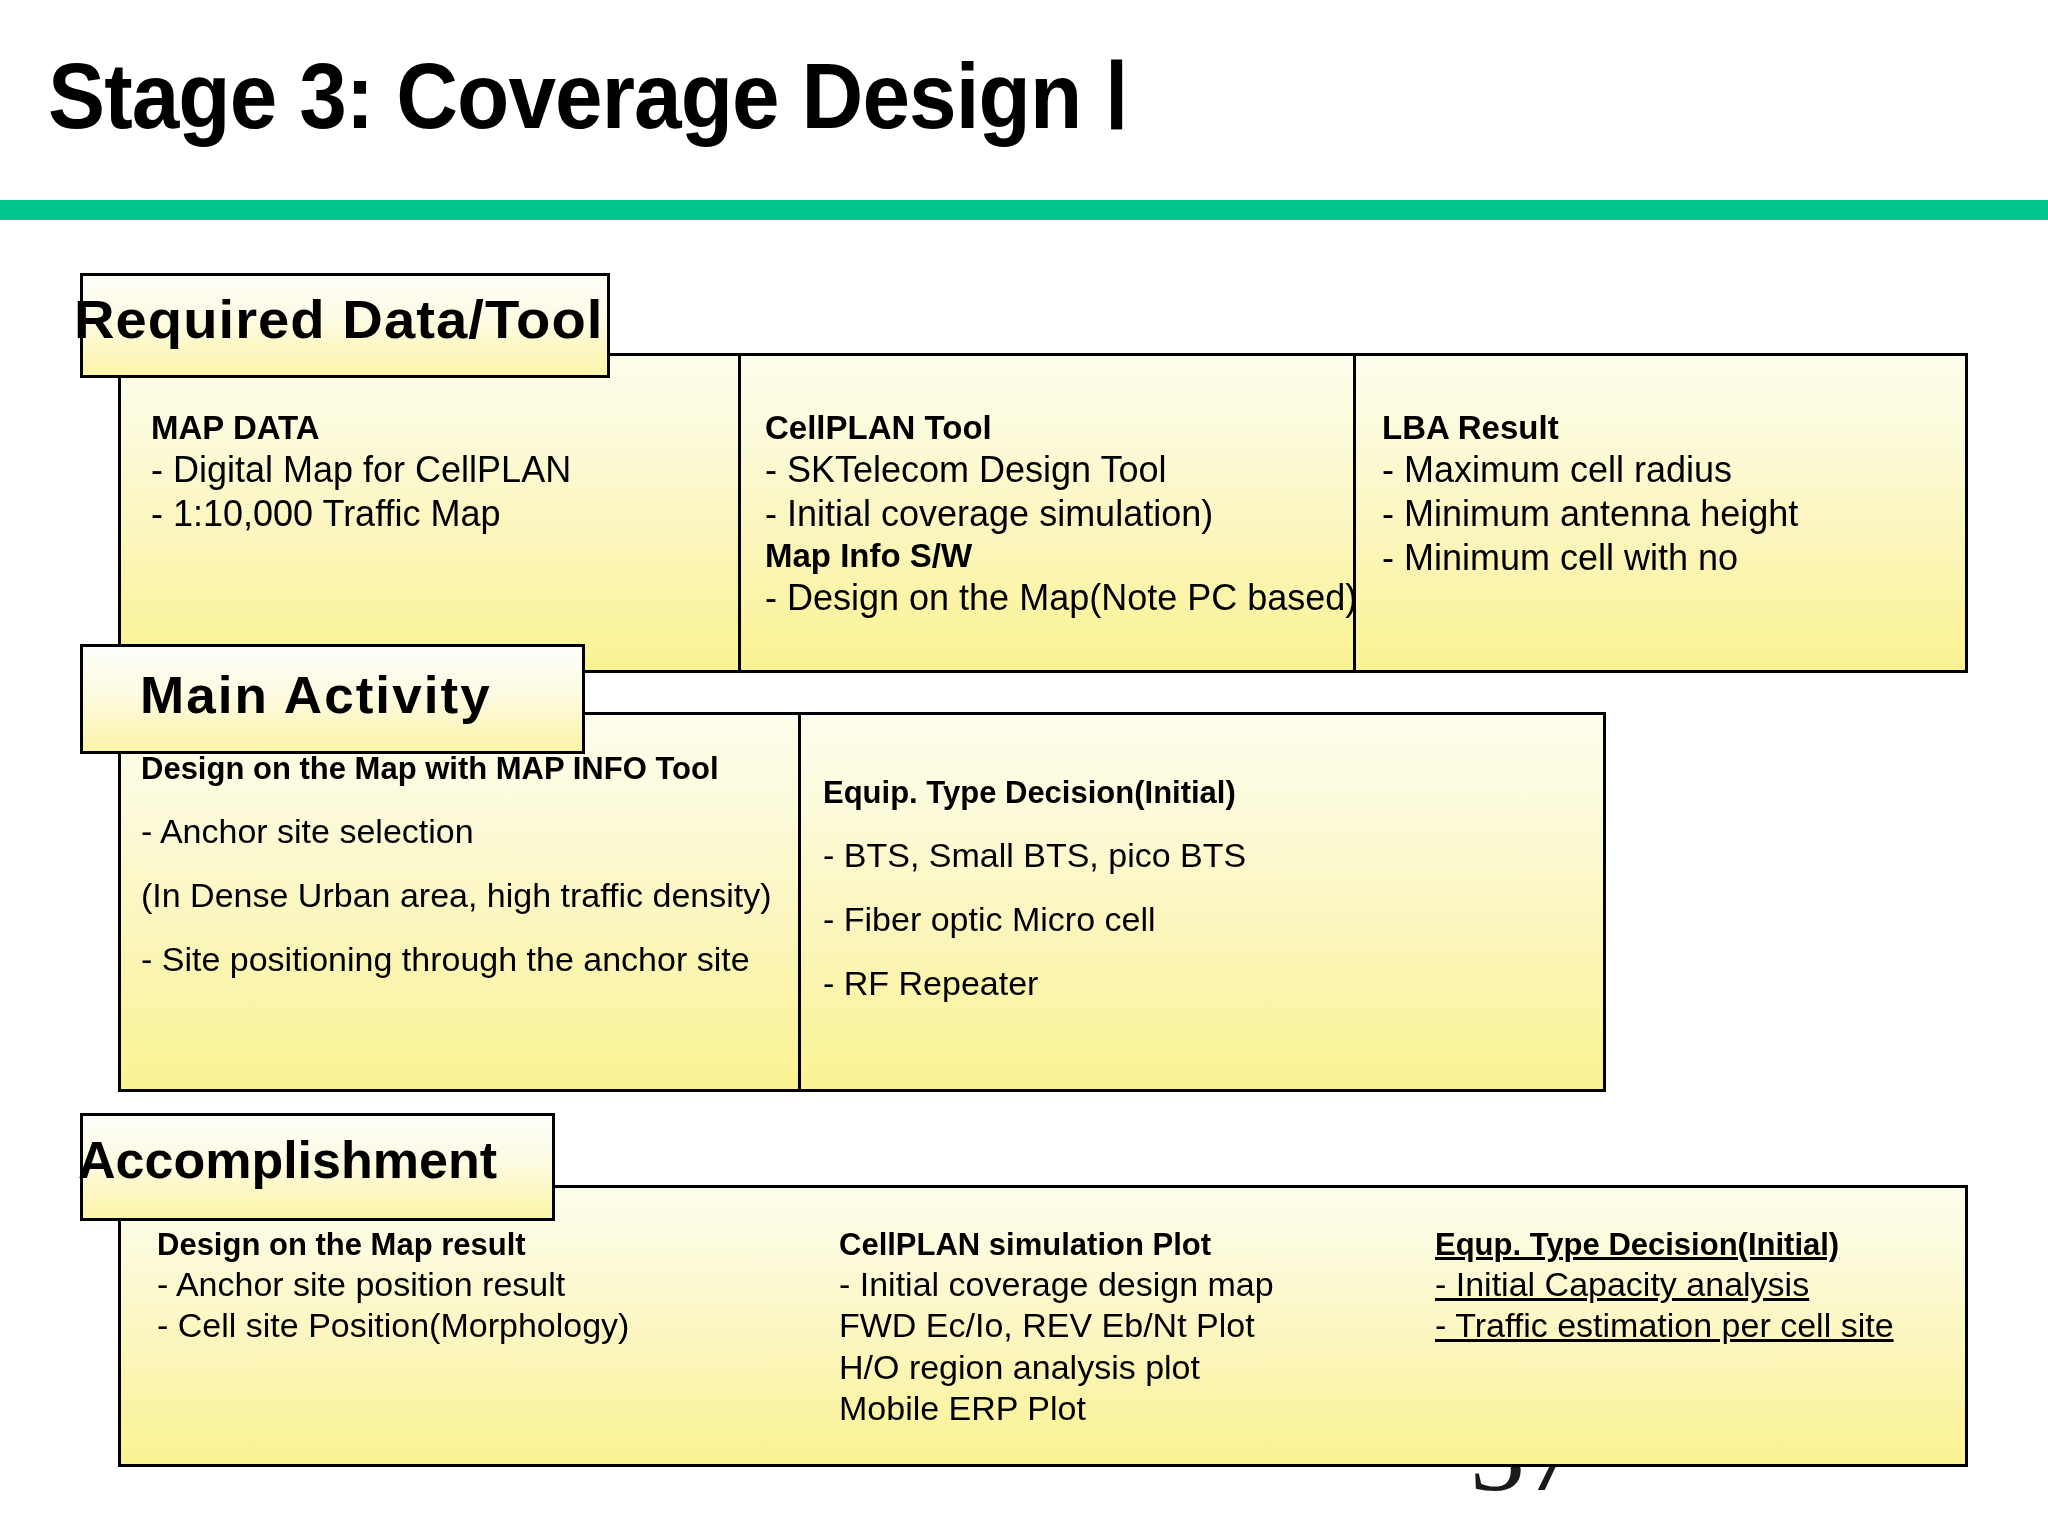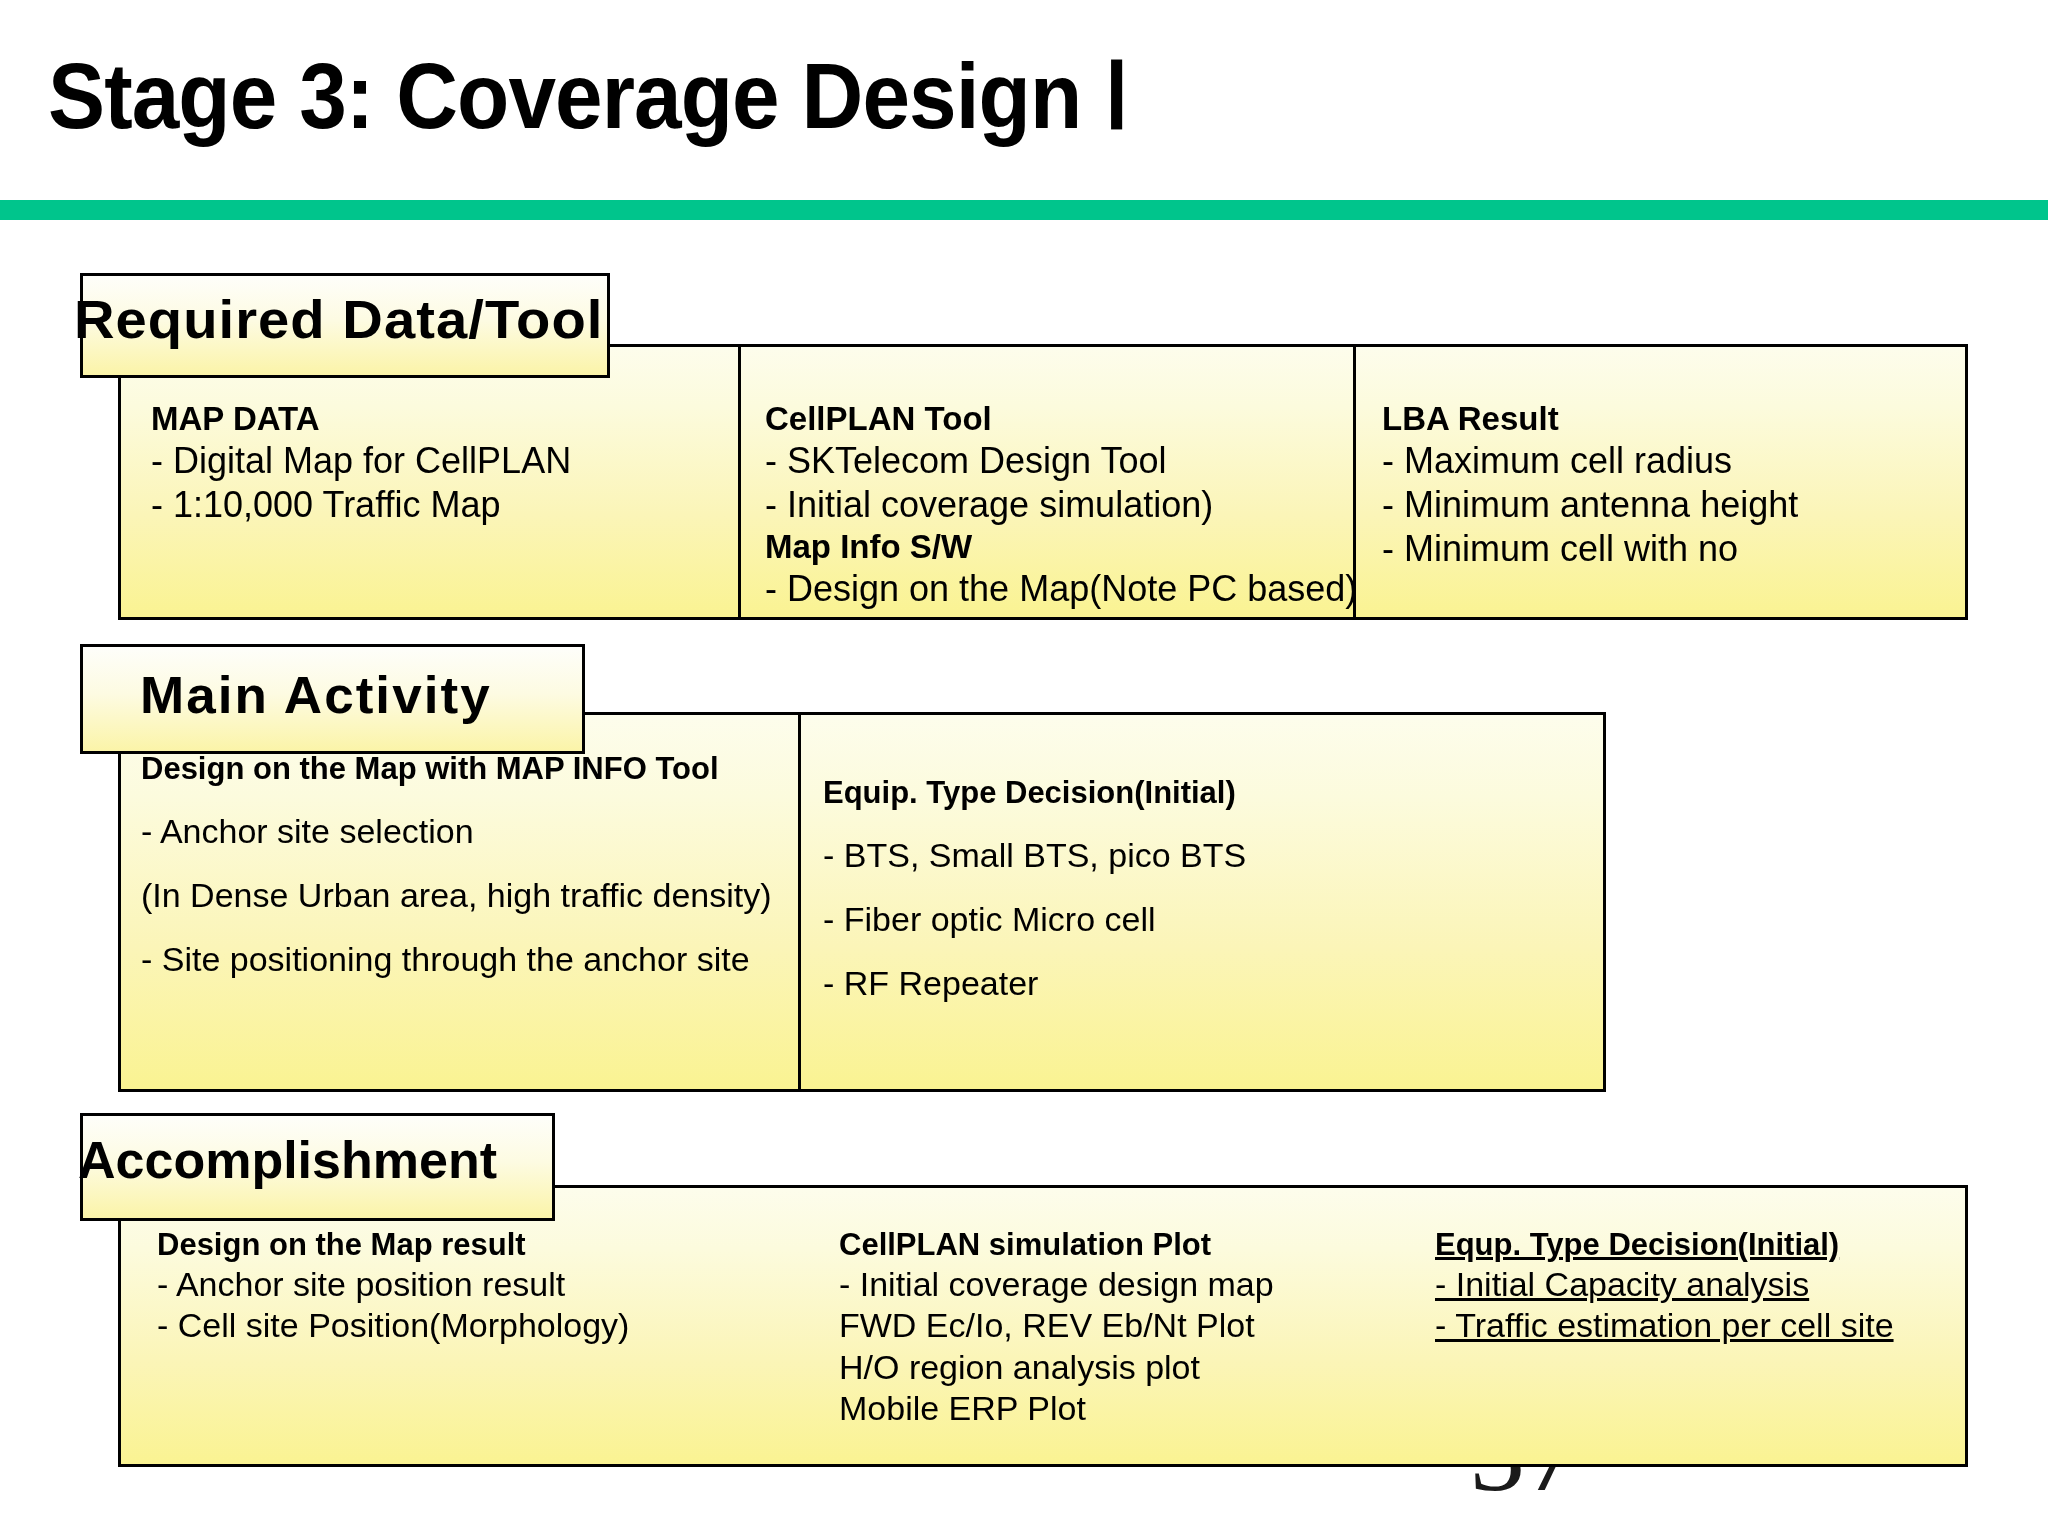--- a/index.html
+++ b/index.html
@@ -91,23 +91,23 @@
     font-weight: bold;
     white-space: nowrap;
   }
   .col-line {
     white-space: nowrap;
   }
 
   
   #sec1-panel {
     left: 118px;
-    top: 344px;
+    top: 353px;
     width: 1850px;
-    height: 276px;
+    height: 320px;
   }
   #sec1-panel .c0 { width: 620px; }
   #sec1-panel .c1 { width: 615px; }
   #sec1-panel .c2 { width: 609px; }
 
   #sec1-label {
     left: 80px;
     top: 273px;
     width: 530px;
     height: 105px;

